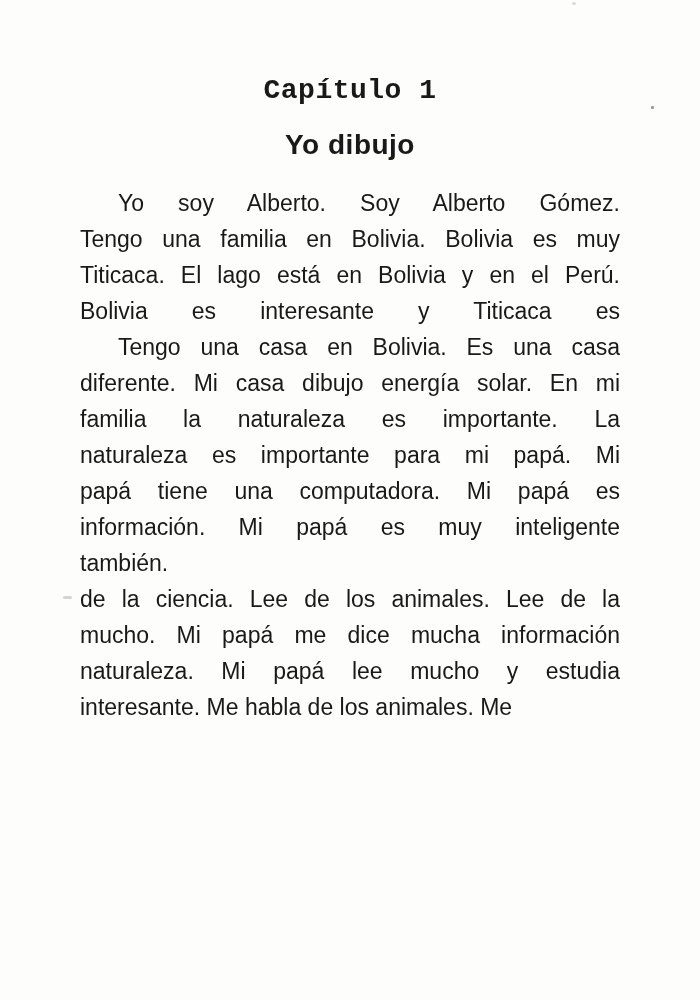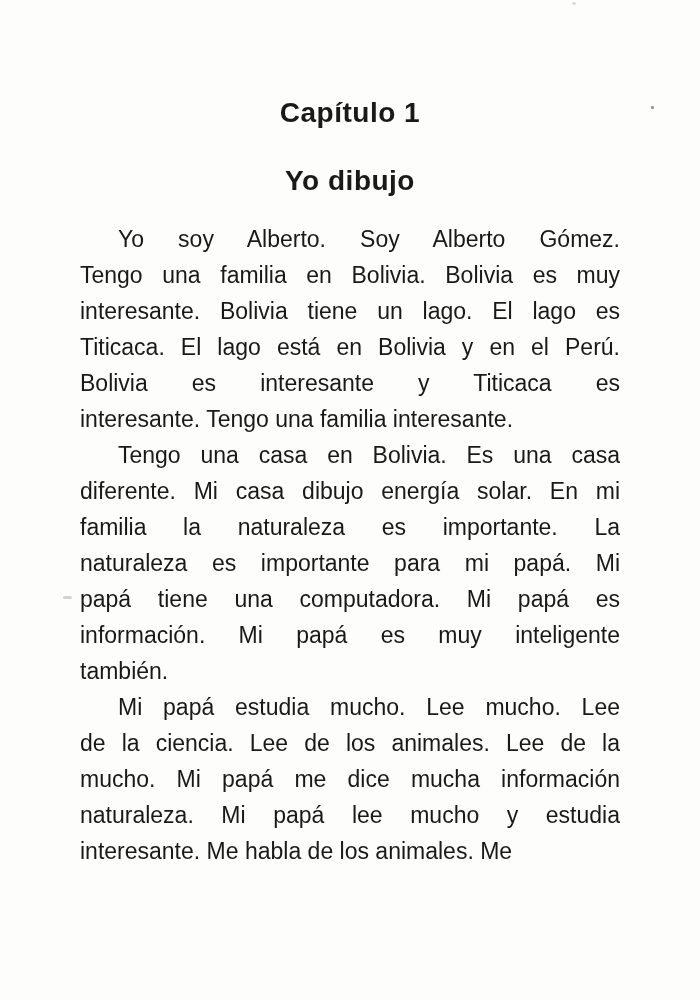--- a/index.html
+++ b/index.html
@@ -22,24 +22,25 @@
     width: 540px;
   }
   .heading {
     text-align: center;
     font-weight: bold;
     font-size: 28px;
     line-height: 34px;
     letter-spacing: 0.5px;
   }
   .chapter-heading {
-    margin-top: 96px;
+    margin-top: 74px;
+    font-family: Liberation Mono, monospace;
   }
   .chapter-title {
-    margin-top: 34px;
+    margin-top: 20px;
   }
   .body-text {
     margin-top: 23px;
     font-size: 23px;
   }
   .para {
     margin: 0;
   }
   .line {
     height: 36px;
@@ -73,38 +74,35 @@
 
   <div class="heading chapter-heading">Capítulo 1</div>
 
   <div class="heading chapter-title">Yo dibujo</div>
 
   <div class="body-text">
 
     <div class="para">
       <div class="line indent">Yo soy Alberto. Soy Alberto Gómez.</div>
       <div class="line">Tengo una familia en Bolivia. Bolivia es muy</div>
-      <div class="line">interesante. Bolivia tiene un lago. El lago es</div>
       <div class="line">Titicaca. El lago está en Bolivia y en el Perú.</div>
       <div class="line">Bolivia es interesante y Titicaca es</div>
-      <div class="line last">interesante. Tengo una familia interesante.</div>
     </div>
 
     <div class="para">
       <div class="line indent">Tengo una casa en Bolivia. Es una casa</div>
       <div class="line">diferente. Mi casa dibujo energía solar. En mi</div>
       <div class="line">familia la naturaleza es importante. La</div>
       <div class="line">naturaleza es importante para mi papá. Mi</div>
       <div class="line">papá tiene una computadora. Mi papá es</div>
       <div class="line">información. Mi papá es muy inteligente</div>
       <div class="line last">también.</div>
     </div>
 
     <div class="para">
-      <div class="line indent">Mi papá estudia mucho. Lee mucho. Lee</div>
       <div class="line">de la ciencia. Lee de los animales. Lee de la</div>
       <div class="line">mucho. Mi papá me dice mucha información</div>
       <div class="line">naturaleza. Mi papá lee mucho y estudia</div>
       <div class="line last">interesante. Me habla de los animales. Me</div>
     </div>
 
   </div>
 </div>
 
 <div class="speck speck-1"></div>

